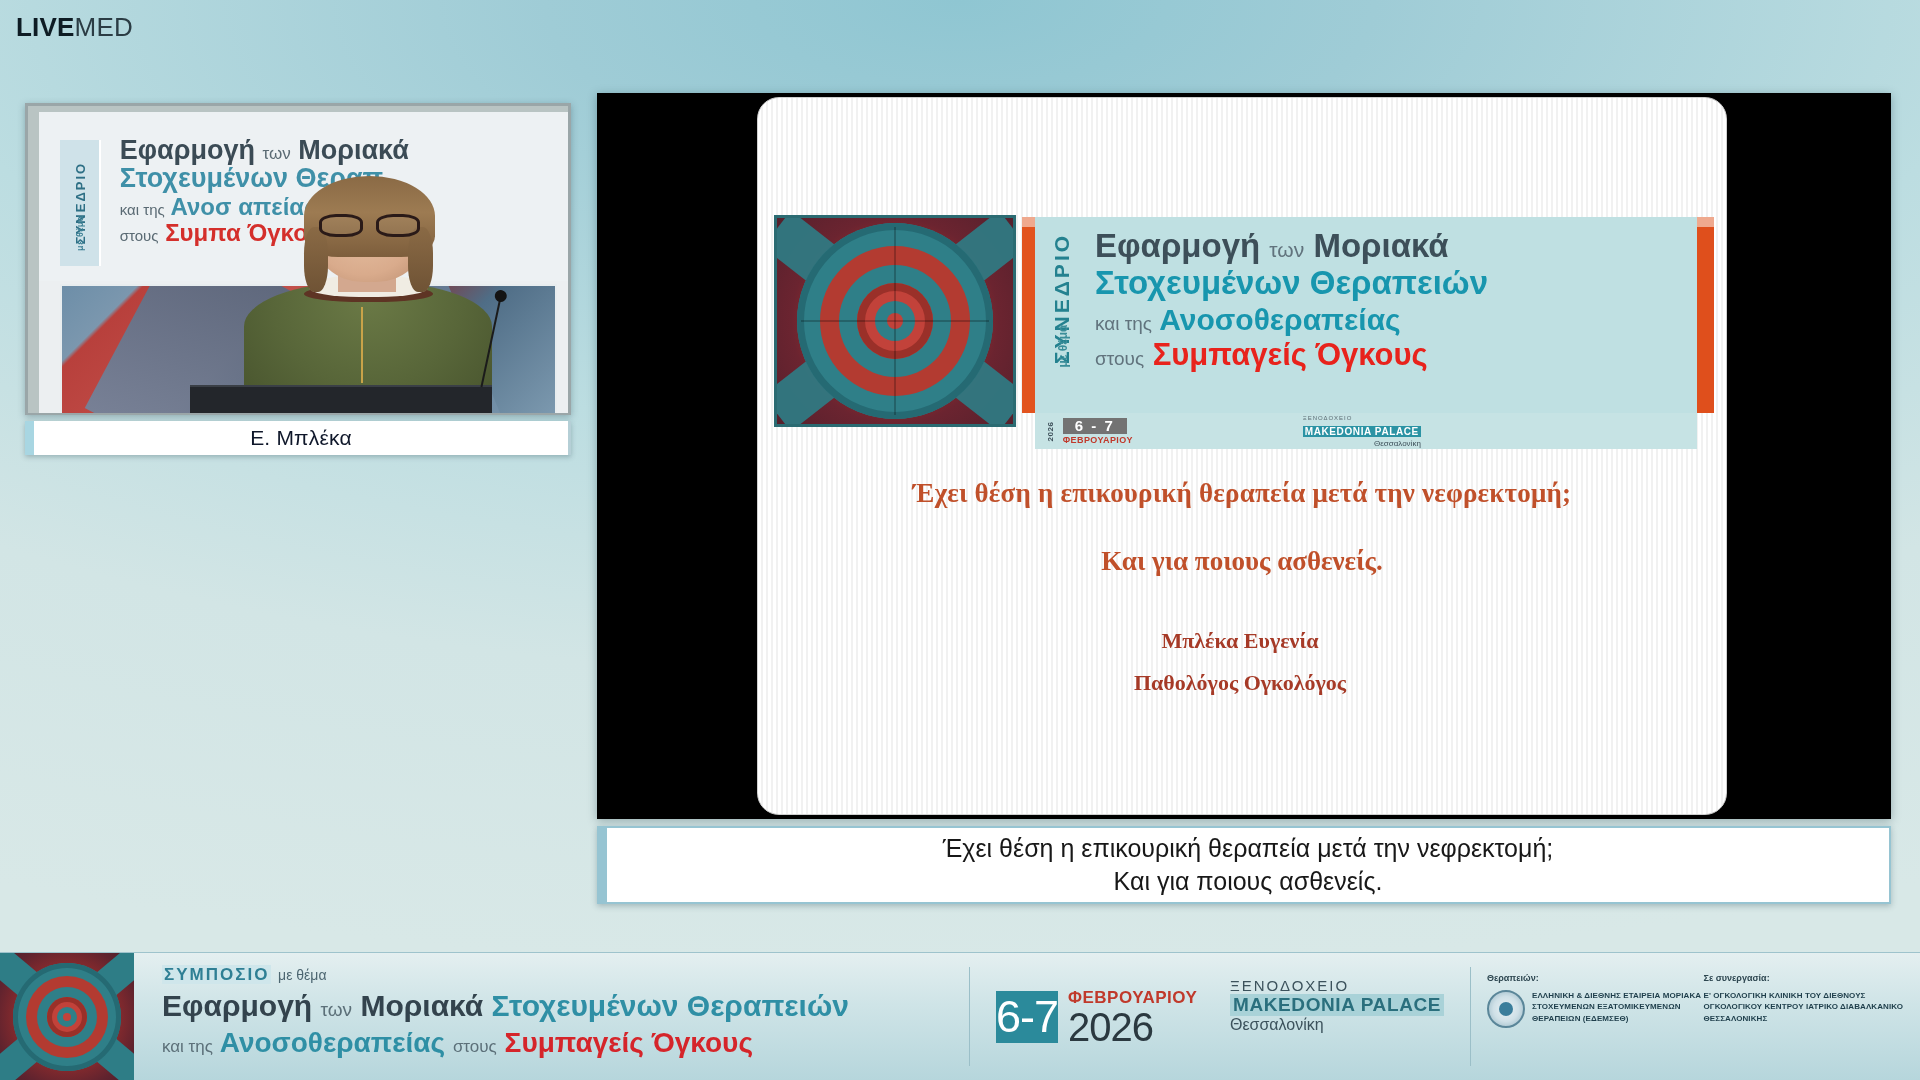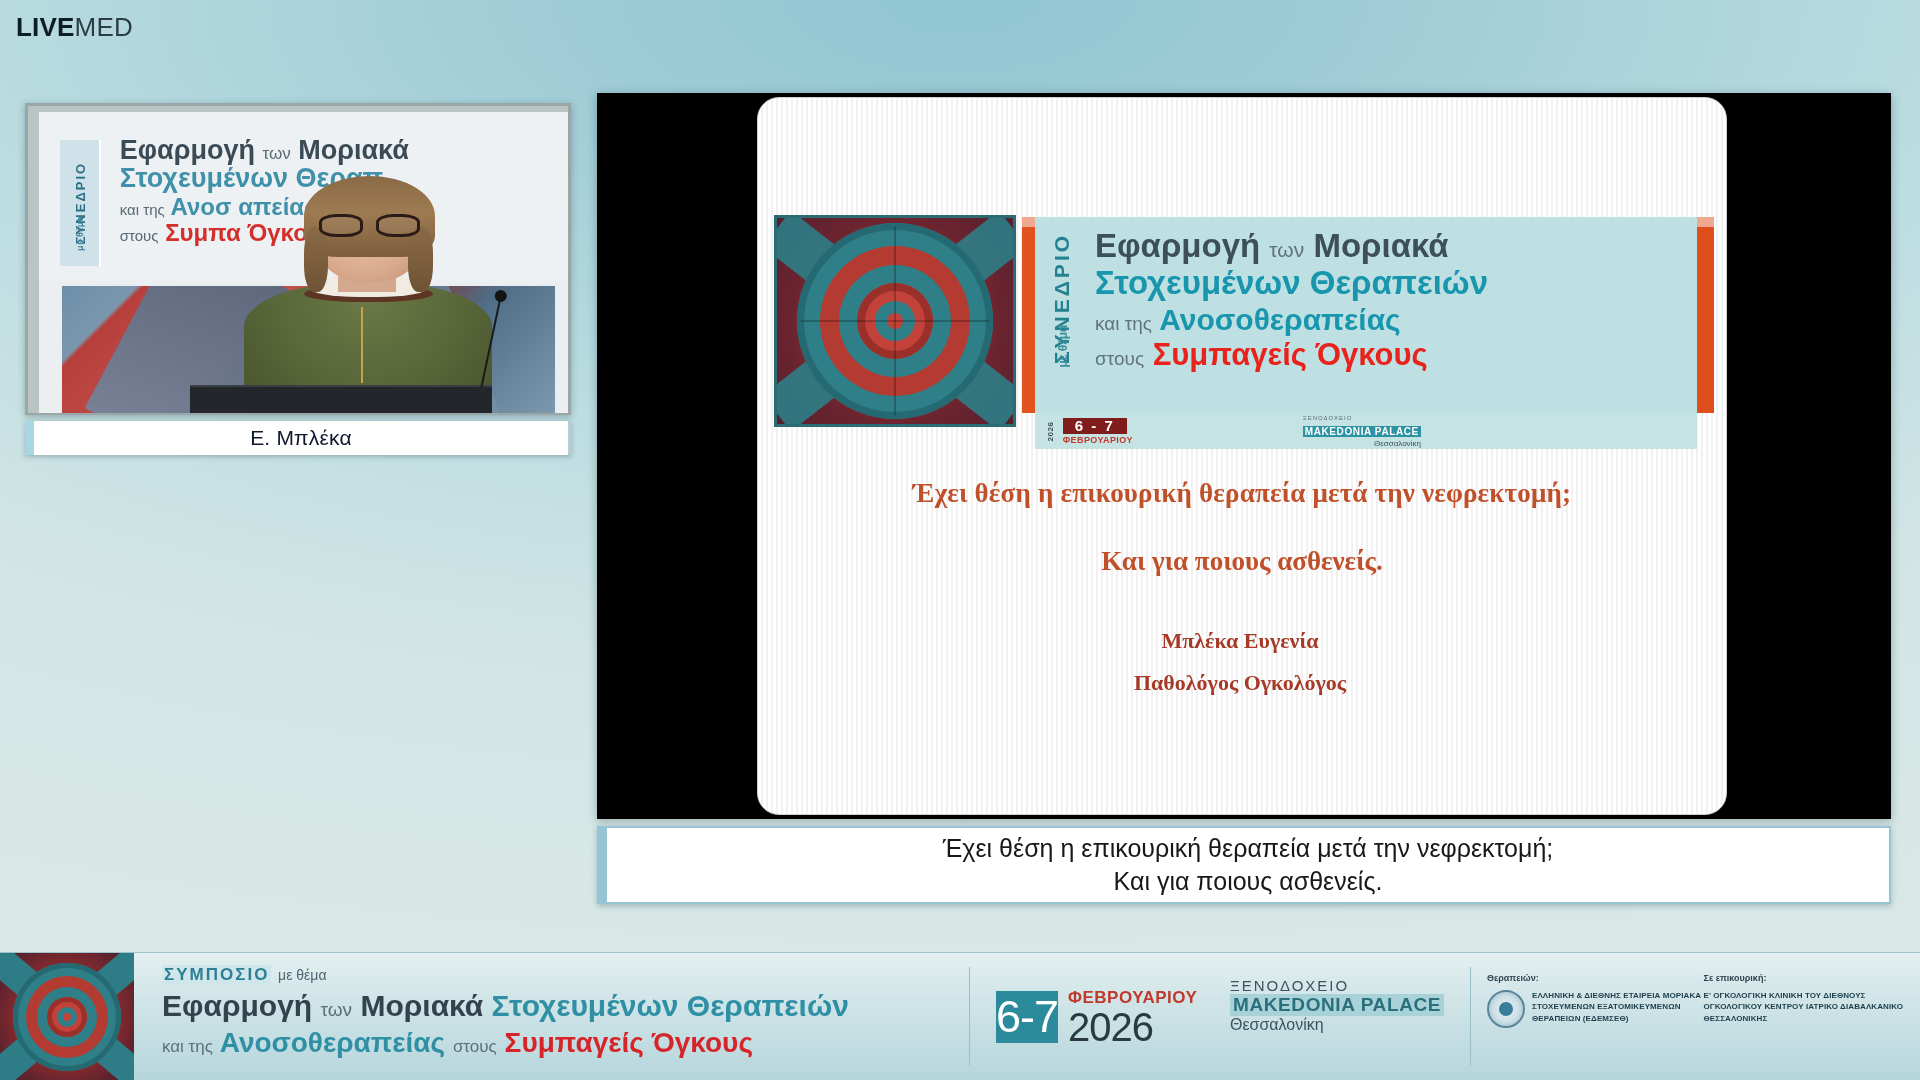--- a/index.html
+++ b/index.html
@@ -272,21 +272,21 @@
     position: absolute; left: 261px; top: 198px; right: 17px; height: 36px;
     background: #c6e3e4;
     display: flex; align-items: center;
   }
   .fs-year {
     font-size: 8px; font-weight: 700; color: #3d4f59;
     transform: rotate(-90deg); margin-left: 6px; letter-spacing: .5px;
   }
   .fs-date { margin-left: 2px; }
   .fs-date .dnum {
-    background: #7f1d1d; color: #fff; font-size: 15px; font-weight: 700;
+    background: #737373; color: #fff; font-size: 15px; font-weight: 700;
     padding: 0 12px; letter-spacing: 2px; display: inline-block; line-height: 16px;
   }
   .fs-date .dmon {
     display:block; color: #c0392b; font-size: 9px; font-weight: 700; letter-spacing: .4px;
   }
   .fs-venue { margin-left: 170px; text-align: left; }
   .fs-venue .vtop { font-size: 6px; color: #5d6d75; letter-spacing: 1px; }
   .fs-venue .vmid {
     background:#2b93a4; color:#fff; font-size: 10px; font-weight: 700; letter-spacing: .6px;
     display: inline-block; padding: 0 2px;
@@ -677,20 +677,20 @@
 
   <div class="f-org">
     <div class="col">
       <div class="hd">Θεραπειών:</div>
       <div class="row">
         <div class="seal"></div>
         <div class="txt">ΕΛΛΗΝΙΚΗ &amp; ΔΙΕΘΝΗΣ ΕΤΑΙΡΕΙΑ ΜΟΡΙΑΚΑ ΣΤΟΧΕΥΜΕΝΩΝ ΕΞΑΤΟΜΙΚΕΥΜΕΝΩΝ ΘΕΡΑΠΕΙΩΝ (ΕΔΕΜΣΕΘ)</div>
       </div>
     </div>
     <div class="col">
-      <div class="hd">Σε επικουρική:</div>
+      <div class="hd">Σε συνεργασία:</div>
       <div class="row">
         <div class="txt">Ε' ΟΓΚΟΛΟΓΙΚΗ ΚΛΙΝΙΚΗ ΤΟΥ ΔΙΕΘΝΟΥΣ ΟΓΚΟΛΟΓΙΚΟΥ ΚΕΝΤΡΟΥ ΙΑΤΡΙΚΟ ΔΙΑΒΑΛΚΑΝΙΚΟ ΘΕΣΣΑΛΟΝΙΚΗΣ</div>
       </div>
     </div>
   </div>
 
 </div>
 
 </body></html>

